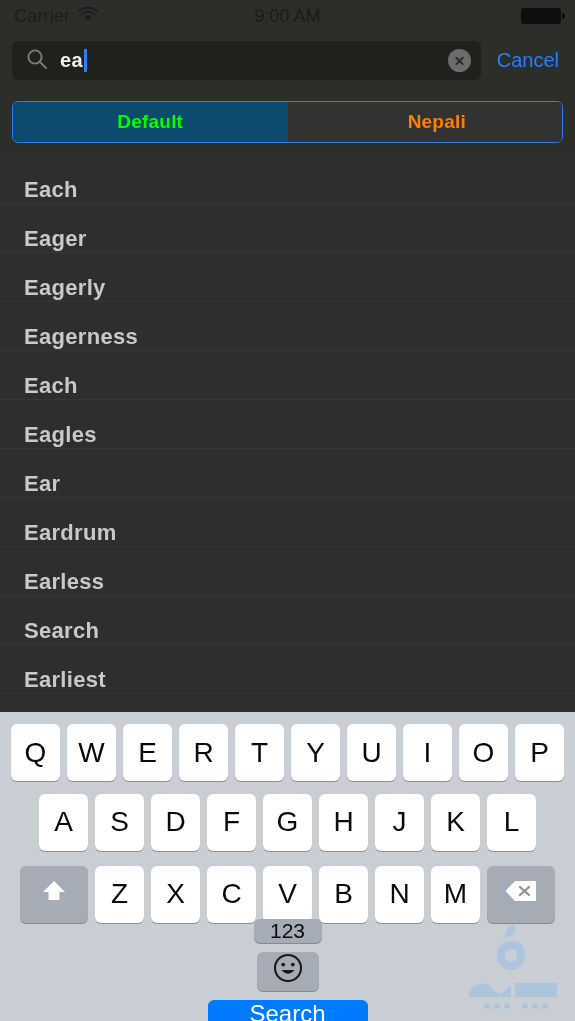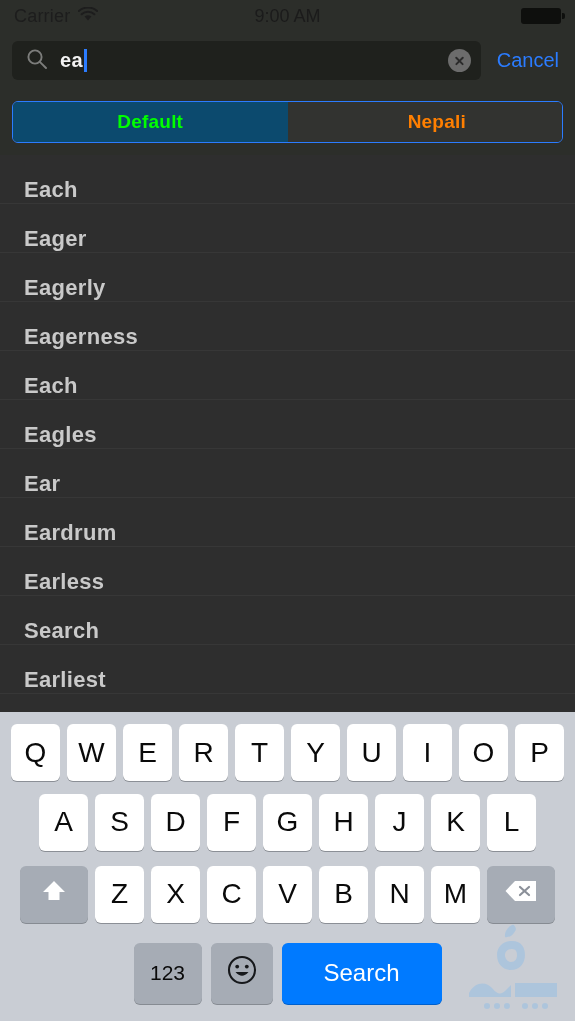--- a/index.html
+++ b/index.html
@@ -109,21 +109,21 @@
 
   
   .keyboard {
     position:absolute; left:0; bottom:0; width:575px; height:309px;
     background:#c9cdd4; overflow:hidden;
   }
   .krow { display:flex; align-items:center; justify-content:center; }
   .krow1 { height:72px; padding-top:9px; gap:7px; }
   .krow2 { height:72px; padding-top:4px; gap:7px; }
   .krow3 { height:72px; padding-top:4px; gap:7px; }
-  .krow4 { height:86px; padding-top:4px; gap:9px; }
+  .krow4 { height:86px; padding-top:4px; gap:9px;flex-direction:column; }
 
   .key {
     background:#ffffff; border-radius:6px;
     box-shadow:0 1px 0 #8b8f96;
     display:flex; align-items:center; justify-content:center;
     color:#0a0a0a; font-size:28px; font-weight:400;
     cursor:pointer; user-select:none;
   }
   .kletter { width:49px; height:57px; }
   .key-gray { background:#a6acb5; box-shadow:0 1px 0 #868b92; }

